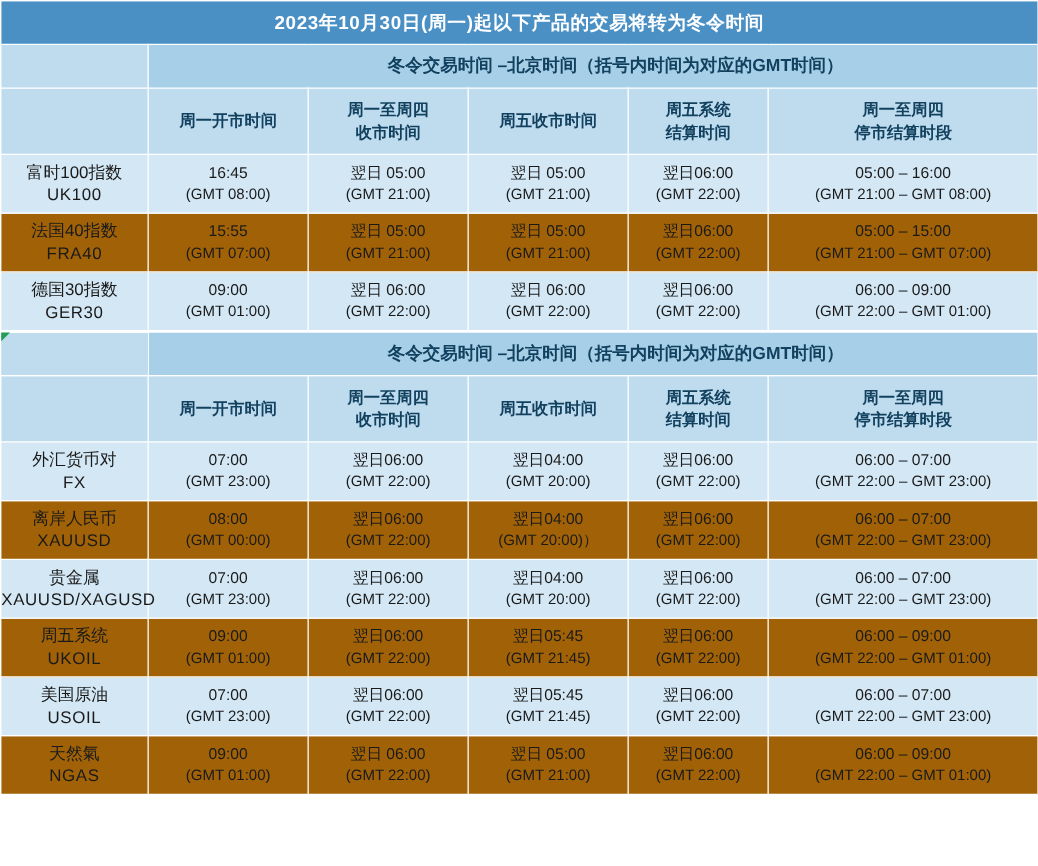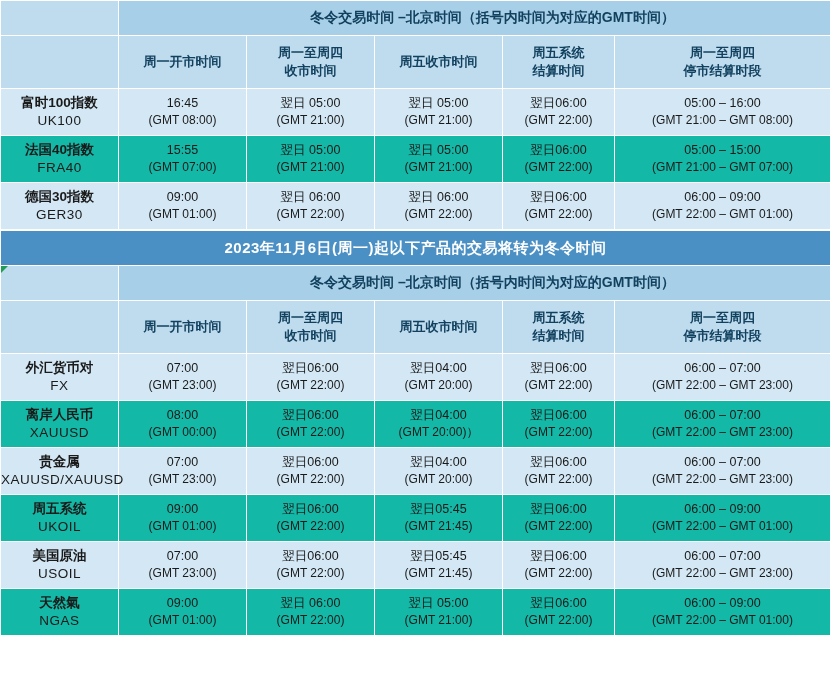--- a/index.html
+++ b/index.html
@@ -62,26 +62,26 @@
     line-height: 1.35;
     height: 46px;
   }
   .cell {
     background: #d3e7f4;
     font-size: 12.5px;
     line-height: 1.4;
     height: 46px;
   }
   .cell.alt, .prod.alt {
-    background: #14b8a6;
+    background: #a16207;
   }
   .gmt {
     font-size: 12px;
   }
-  .name-cn { display: block; font-weight: bold; }
+  .name-cn { display: block; }
   .name-code { display: block; letter-spacing: 0.5px; text-align: center; }
   col.c0 { width: 118px; }
   col.c1 { width: 128px; }
   col.c2 { width: 128px; }
   col.c3 { width: 128px; }
   col.c4 { width: 112px; }
   col.c5 { width: 216px; }
   .marker {
     position: relative;
   }
@@ -103,20 +103,23 @@
     <colgroup>
       <col class="c0">
         <col class="c1">
         <col class="c2">
         <col class="c3">
         <col class="c4">
         <col class="c5">
     </colgroup>
     <tbody>
       <tr>
+        <td class="banner" colspan="6">2023年10月30日(周一)起以下产品的交易将转为冬令时间</td>
+      </tr>
+      <tr>
         <td class="corner"></td>
         <td class="subhead" colspan="5">冬令交易时间 –北京时间（括号内时间为对应的GMT时间）</td>
       </tr>
       <tr>
         <td class="corner"></td>
         <td class="colhead">
           <span>周一开市时间</span>
         </td>
         <td class="colhead">
           <span>周一至周四</span><br>
@@ -222,23 +225,20 @@
     <colgroup>
       <col class="c0">
         <col class="c1">
         <col class="c2">
         <col class="c3">
         <col class="c4">
         <col class="c5">
     </colgroup>
     <tbody>
       <tr>
-        <td class="banner" colspan="6">2023年11月6日(周一)起以下产品的交易将转为冬令时间</td>
-      </tr>
-      <tr>
         <td class="corner marker"></td>
         <td class="subhead" colspan="5">冬令交易时间 –北京时间（括号内时间为对应的GMT时间）</td>
       </tr>
       <tr>
         <td class="corner"></td>
         <td class="colhead">
           <span>周一开市时间</span>
         </td>
         <td class="colhead">
           <span>周一至周四</span><br>
@@ -307,21 +307,21 @@
         </td>
         <td class="cell alt">
           <span>06:00 – 07:00</span><br>
           <span class="gmt">(GMT 22:00 – GMT 23:00)</span>
         </td>
       </tr>
 
       <tr>
         <td class="prod">
           <span class="name-cn">贵金属</span>
-          <span class="name-code">XAUUSD/XAUUSD</span>
+          <span class="name-code">XAUUSD/XAGUSD</span>
         </td>
         <td class="cell">
           <span>07:00</span><br>
           <span class="gmt">(GMT 23:00)</span>
         </td>
         <td class="cell">
           <span>翌日06:00</span><br>
           <span class="gmt">(GMT 22:00)</span>
         </td>
         <td class="cell">

